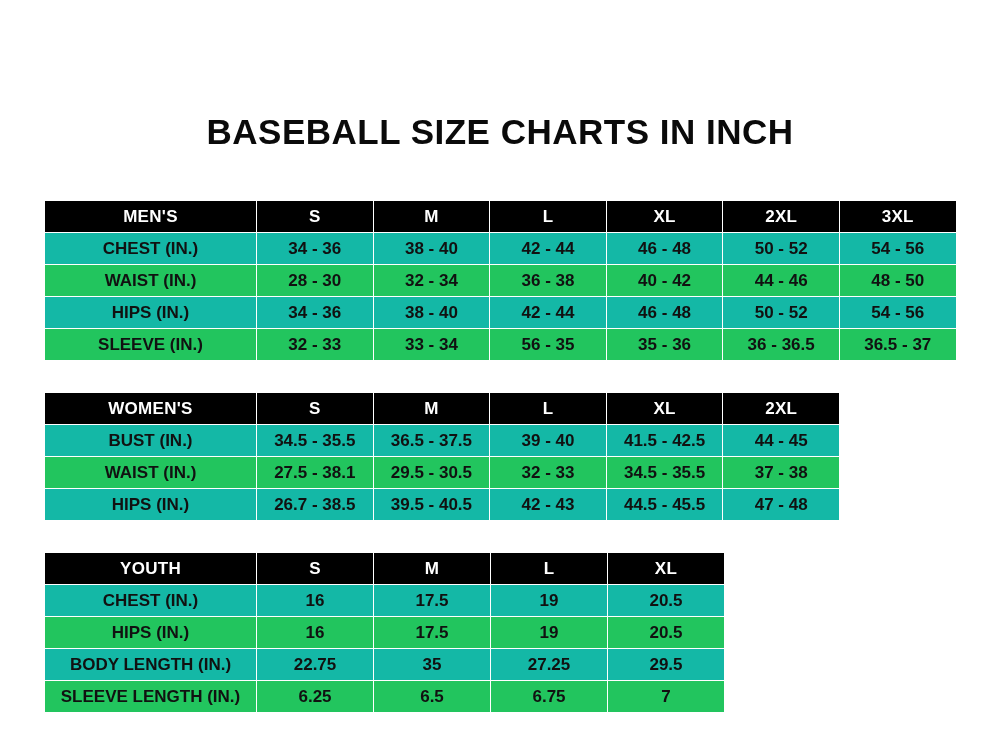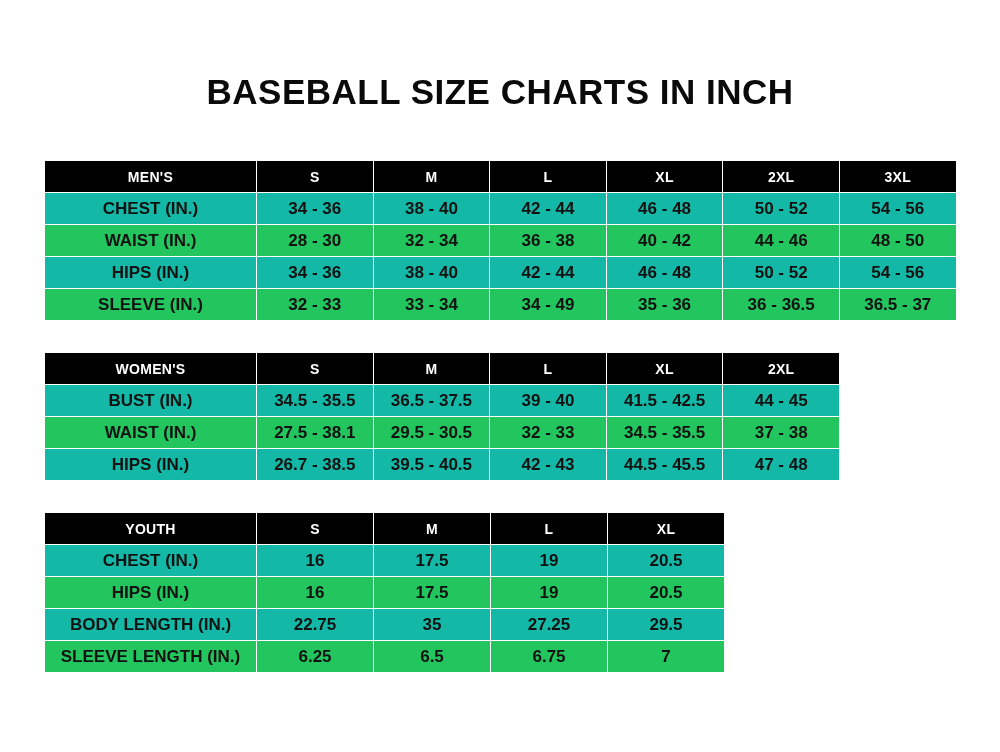--- a/index.html
+++ b/index.html
@@ -19,21 +19,21 @@
     width: 1000px;
     height: 752px;
     background: #ffffff;
   }
   .page-title {
     text-align: center;
     font-size: 35px;
     font-weight: bold;
     letter-spacing: 0.5px;
     margin: 0;
-    padding-top: 72px;
+    padding-top: 112px;
     color: #0a0a0a;
   }
   .tables-wrap {
     padding: 0 44px;
     margin-top: 48px;
   }
   table.size-table {
     border-collapse: collapse;
     table-layout: fixed;
     font-size: 17px;
@@ -42,21 +42,21 @@
     border: 1px solid #ffffff;
     text-align: center;
     font-weight: bold;
     height: 31px;
     padding: 0 4px;
     white-space: nowrap;
   }
   thead th {
     background: #000000;
     color: #ffffff;
-    font-size: 14px;
+    font-size: 17px;
     letter-spacing: 0.3px;
     height: 32px;
   }
   thead th.row-label-head {
     text-align: center;
   }
   tbody tr.row-odd td {
     background: #14b8a6;
     color: #111111;
   }
@@ -139,21 +139,21 @@
           <td>38 - 40</td>
           <td>42 - 44</td>
           <td>46 - 48</td>
           <td>50 - 52</td>
           <td>54 - 56</td>
         </tr>
         <tr class="row-even">
           <td class="row-label">SLEEVE (IN.)</td>
           <td>32 - 33</td>
           <td>33 - 34</td>
-          <td>34 - 49</td>
+          <td>56 - 35</td>
           <td>35 - 36</td>
           <td>36 - 36.5</td>
           <td>36.5 - 37</td>
         </tr>
       </tbody>
     </table>
 
     <div class="gap"></div>
 
     <table class="size-table t-women">

